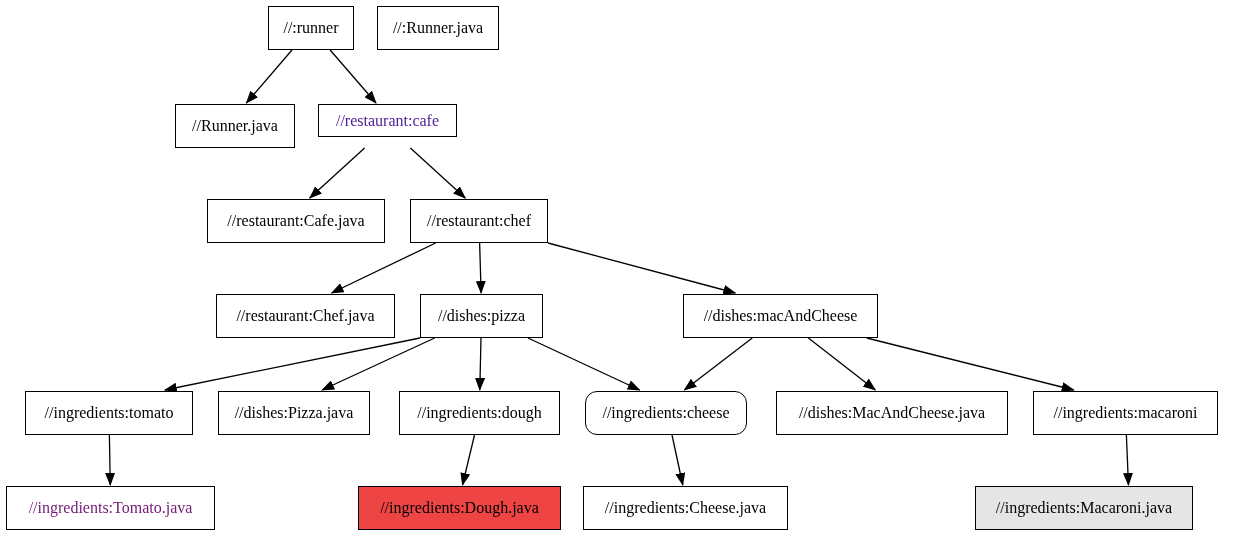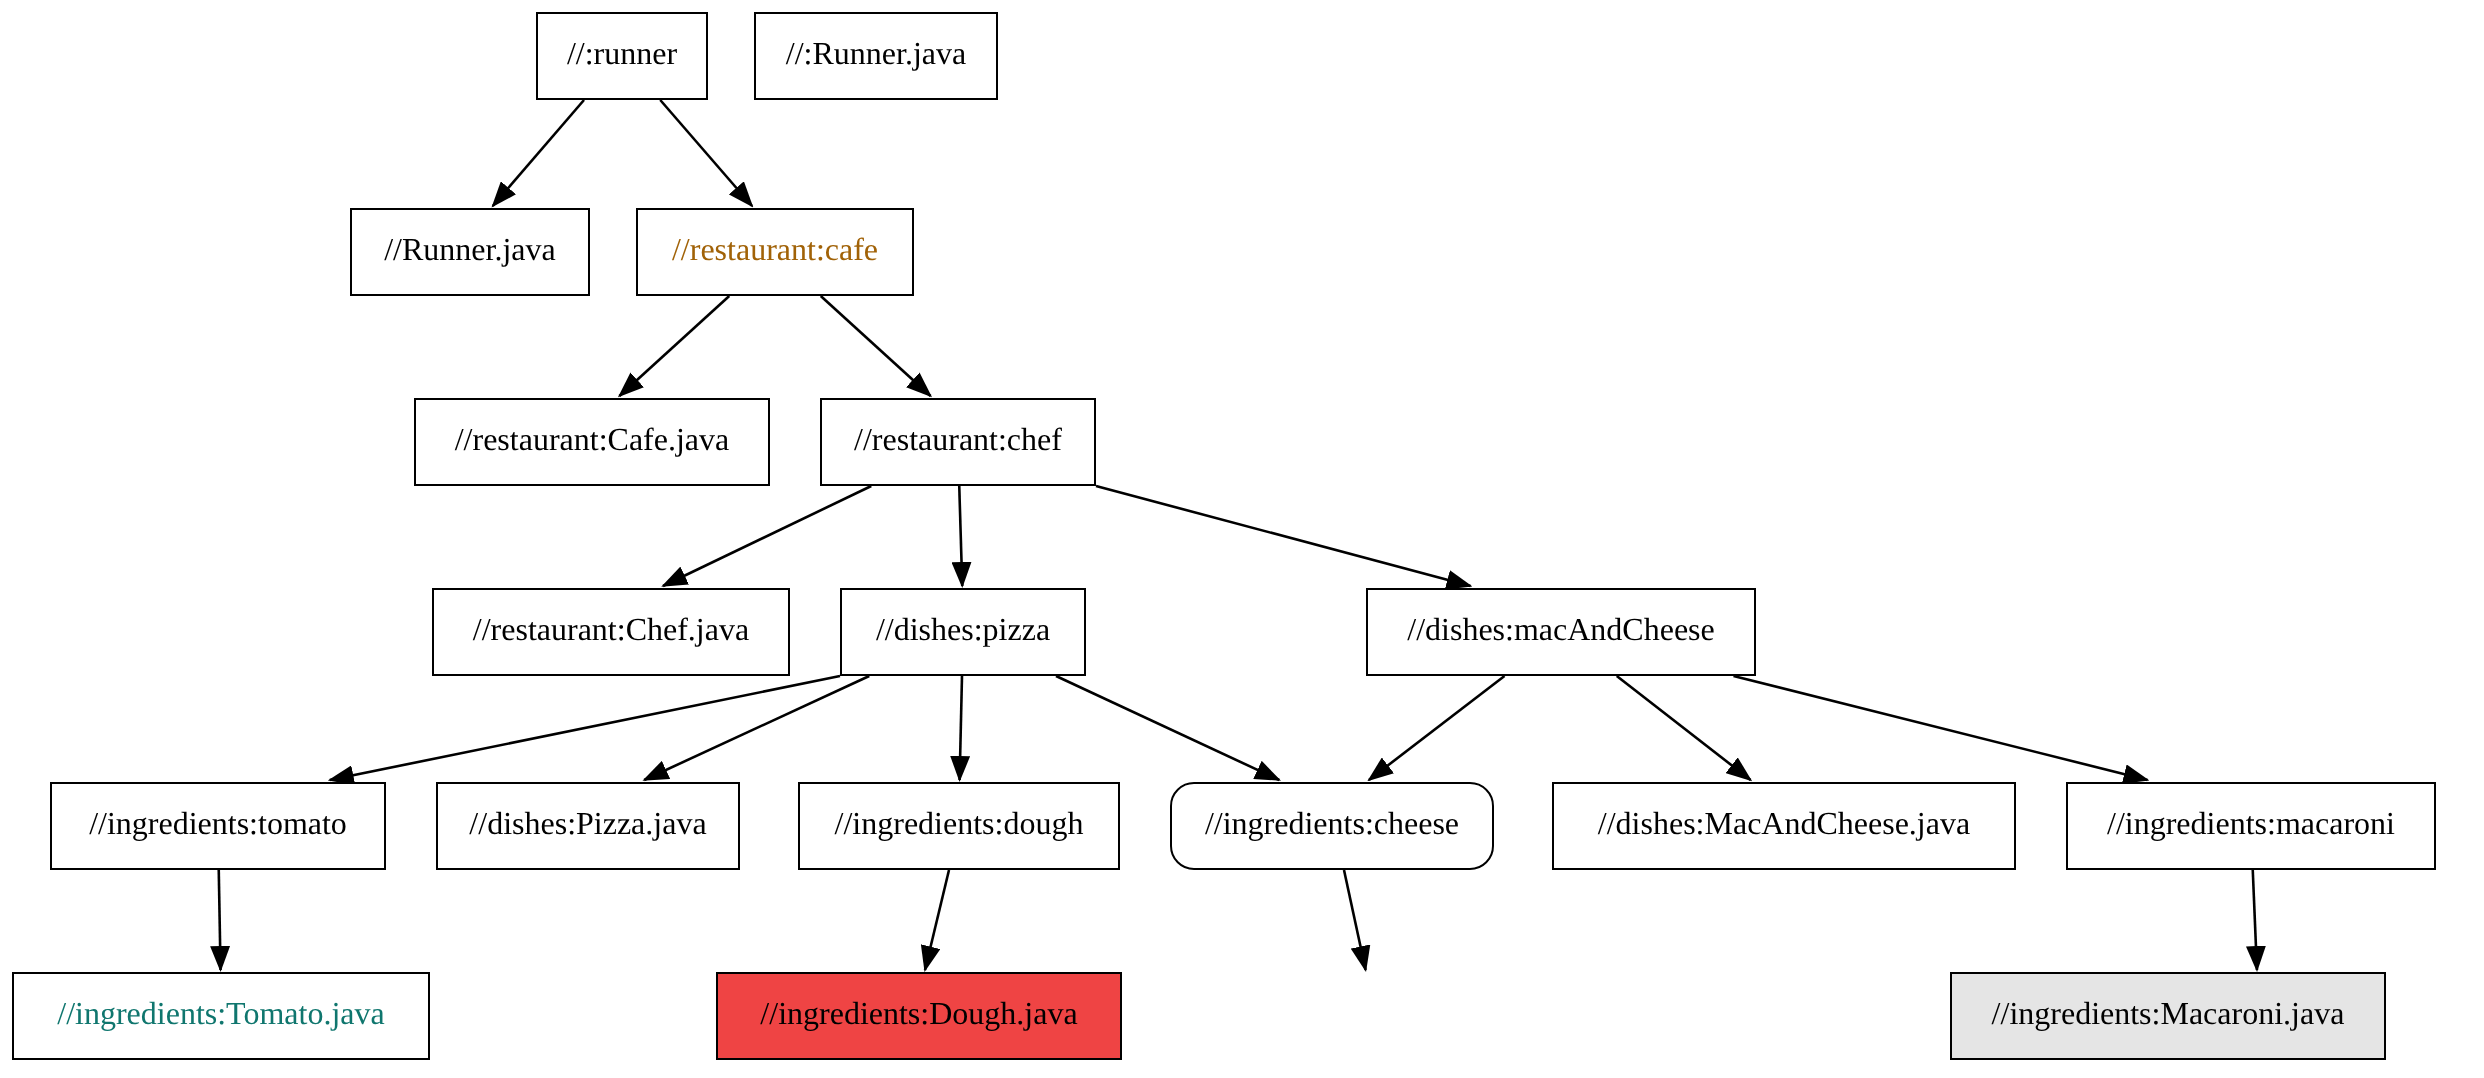--- a/index.html
+++ b/index.html
@@ -67,21 +67,21 @@
     </svg>
 <div class="node" style="left: 268px; top: 6px; width: 86px; height: 44px; border-color: rgb(0, 0, 0); background: rgb(255, 255, 255); color: rgb(0, 0, 0); text-align: right;">
       <span>//:runner</span>
     </div>
     <div class="node" style="left: 377px; top: 6px; width: 122px; height: 44px; border-color: rgb(0, 0, 0); background: rgb(255, 255, 255); color: rgb(0, 0, 0);">
       <span>//:Runner.java</span>
     </div>
     <div class="node" style="left: 175px; top: 104px; width: 120px; height: 44px; border-color: rgb(0, 0, 0); background: rgb(255, 255, 255); color: rgb(0, 0, 0);">
       <span>//Runner.java</span>
     </div>
-    <div class="node" style="left: 318px; top: 104px; width: 139px; height: 44px; border-color: rgb(0, 0, 0); background: rgb(255, 255, 255); color: #a16207;">
+    <div class="node" style="left: 318px; top: 104px; width: 139px; height: 33px; border-color: rgb(0, 0, 0); background: rgb(255, 255, 255); color: #4c1d95;">
       <span>//restaurant:cafe</span>
     </div>
     <div class="node" style="left: 207px; top: 199px; width: 178px; height: 44px; border-color: rgb(0, 0, 0); background: rgb(255, 255, 255); color: rgb(0, 0, 0);">
       <span>//restaurant:Cafe.java</span>
     </div>
     <div class="node" style="left: 410px; top: 199px; width: 138px; height: 44px; border-color: rgb(0, 0, 0); background: rgb(255, 255, 255); color: rgb(0, 0, 0);">
       <span>//restaurant:chef</span>
     </div>
     <div class="node" style="left: 216px; top: 294px; width: 179px; height: 44px; border-color: rgb(0, 0, 0); background: rgb(255, 255, 255); color: rgb(0, 0, 0);">
       <span>//restaurant:Chef.java</span>
@@ -103,22 +103,25 @@
     </div>
     <div class="node" style="left: 585px; top: 391px; width: 162px; height: 44px; border-color: rgb(0, 0, 0); background: rgb(255, 255, 255); color: rgb(0, 0, 0); border-radius: 12px;">
       <span>//ingredients:cheese</span>
     </div>
     <div class="node" style="left: 776px; top: 391px; width: 232px; height: 44px; border-color: rgb(0, 0, 0); background: rgb(255, 255, 255); color: rgb(0, 0, 0);">
       <span>//dishes:MacAndCheese.java</span>
     </div>
     <div class="node" style="left: 1033px; top: 391px; width: 185px; height: 44px; border-color: rgb(0, 0, 0); background: rgb(255, 255, 255); color: rgb(0, 0, 0);">
       <span>//ingredients:macaroni</span>
     </div>
-    <div class="node" style="left: 6px; top: 486px; width: 209px; height: 44px; border-color: rgb(0, 0, 0); background: rgb(255, 255, 255); color: #0f766e;">
+    <div class="node" style="left: 6px; top: 486px; width: 209px; height: 44px; border-color: rgb(0, 0, 0); background: rgb(255, 255, 255); color: #701a75;">
       <span>//ingredients:Tomato.java</span>
     </div>
     <div class="node" style="left: 358px; top: 486px; width: 203px; height: 44px; border-color: rgb(0, 0, 0); background: #ef4444; color: rgb(0, 0, 0);">
       <span>//ingredients:Dough.java</span>
+    </div>
+    <div class="node" style="left: 583px; top: 486px; width: 205px; height: 44px; border-color: rgb(0, 0, 0); background: rgb(255, 255, 255); color: rgb(0, 0, 0);">
+      <span>//ingredients:Cheese.java</span>
     </div>
     <div class="node" style="left: 975px; top: 486px; width: 218px; height: 44px; border-color: rgb(0, 0, 0); background: #e5e5e5; color: rgb(0, 0, 0);">
       <span>//ingredients:Macaroni.java</span>
     </div>
   </div>
 
 </body></html>

